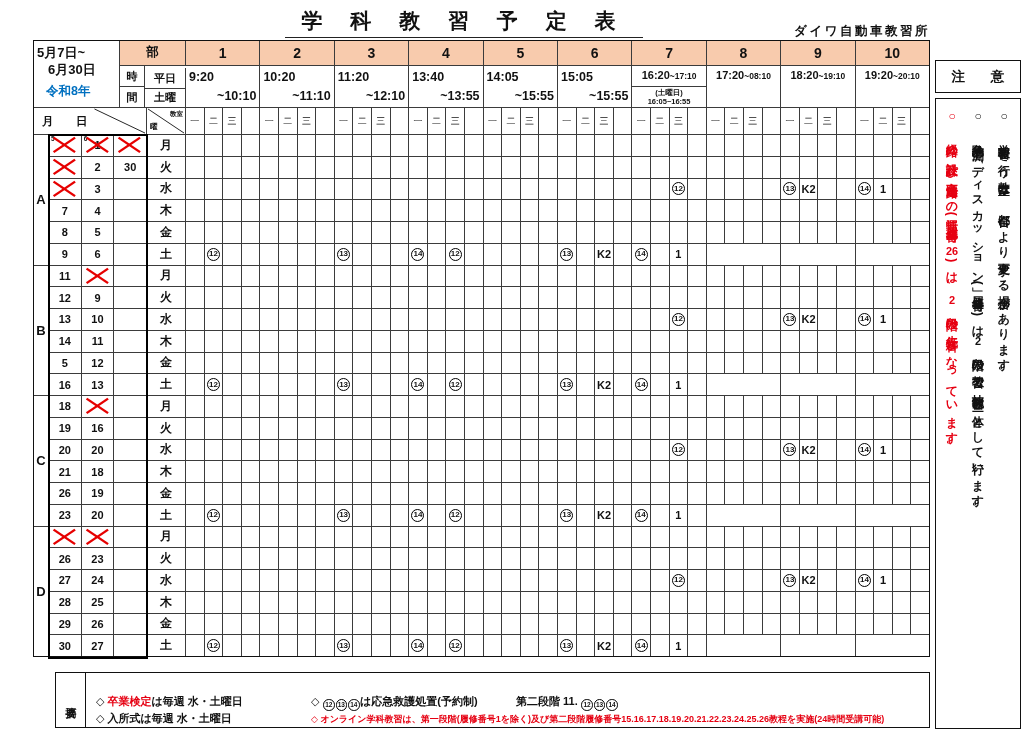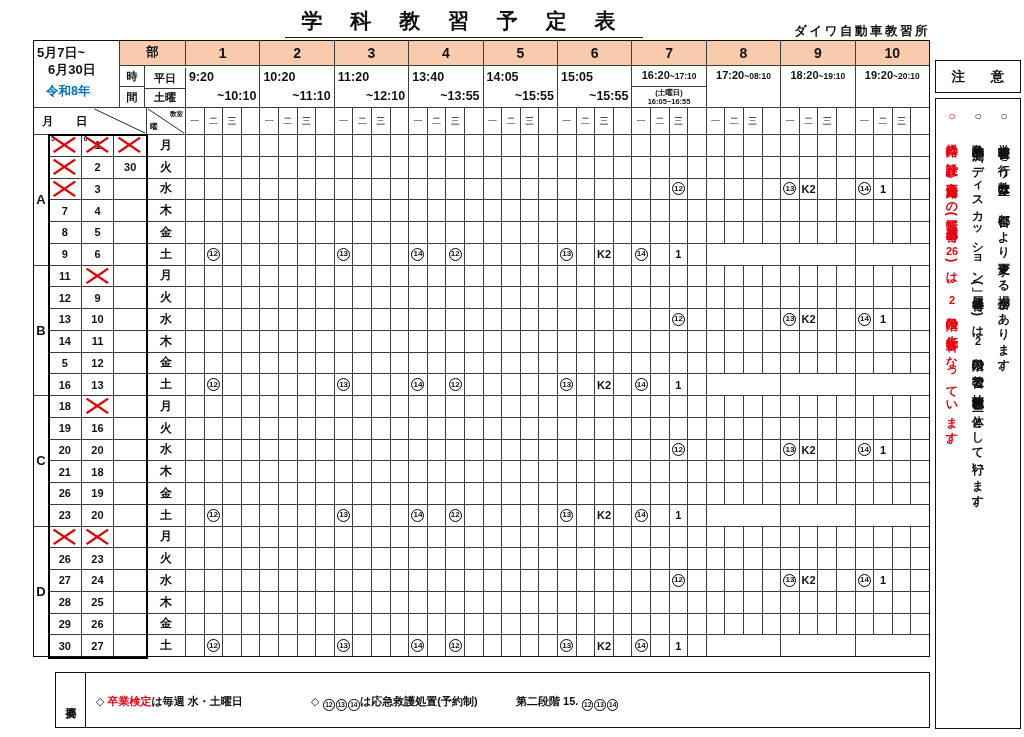--- a/index.html
+++ b/index.html
@@ -114,21 +114,25 @@
     <div class="vcol"><span class="nc">○</span><span>危険予測の「ディスカッション」(履修番号 </span><span class="tcy">11</span><span>)は</span><span class="tcy">2</span><span>段階の教習で技能教習と一体として行います。</span></div>
     <div class="vcol red"><span class="nc">○</span><span>経路の設計及び高速道路での運転(履修番号 </span><span class="tcy">25</span><span class="tcy">26</span><span>)は、</span><span class="tcy">2</span><span>段階の先行学科となっています。</span></div>
   </div>
 
 <div id="remarksBox">
   <div id="remarksLabel">摘要</div>
   <div id="remarksContent">
       <div class="rline" style="top: 20.5px;">
         <span class="rcol" style="left: 10px;"><span>◇ </span><span class="red">卒業検定</span><span>は毎週 水・土曜日</span></span>
         <span class="rcol" style="left: 225px;"><span>◇ </span><span class="cn cn2">12</span><span class="cn cn2">13</span><span class="cn cn2">14</span><span>は応急救護処置(予約制)</span></span>
-        <span class="rcol" style="left: 430px;"><span>第二段階 15. </span><span class="cn cn2">12</span><span class="cn cn2">13</span><span class="cn cn2">14</span></span>
+        <span class="rcol" style="left: 430px;"><span>第二段階 11. </span><span class="cn cn2">12</span><span class="cn cn2">13</span><span class="cn cn2">14</span></span>
+      </div>
+      <div class="rline" style="top: 38px;">
+        <span class="rcol" style="left: 10px;"><span>◇ 入所式は毎週 水・土曜日</span></span>
+        <span class="rcol small" style="left: 225px;"><span class="red">◇ オンライン学科教習は、第一段階(履修番号1を除く)及び第二段階履修番号15.16.17.18.19.20.21.22.23.24.25.26教程を実施(24時間受講可能)</span></span>
       </div>
     </div>
 </div>
 
 <div class="outline"></div>
 
 <div class="cell peach ph" style="left: 186px; top: 40px; width: 74.4px; height: 26px;">1</div>
 <div class="cell tc" style="left: 186px; top: 66px; width: 74.4px; height: 42px;">
     <div class="t1">9:20</div>
     <div class="t2">~10:10</div>

